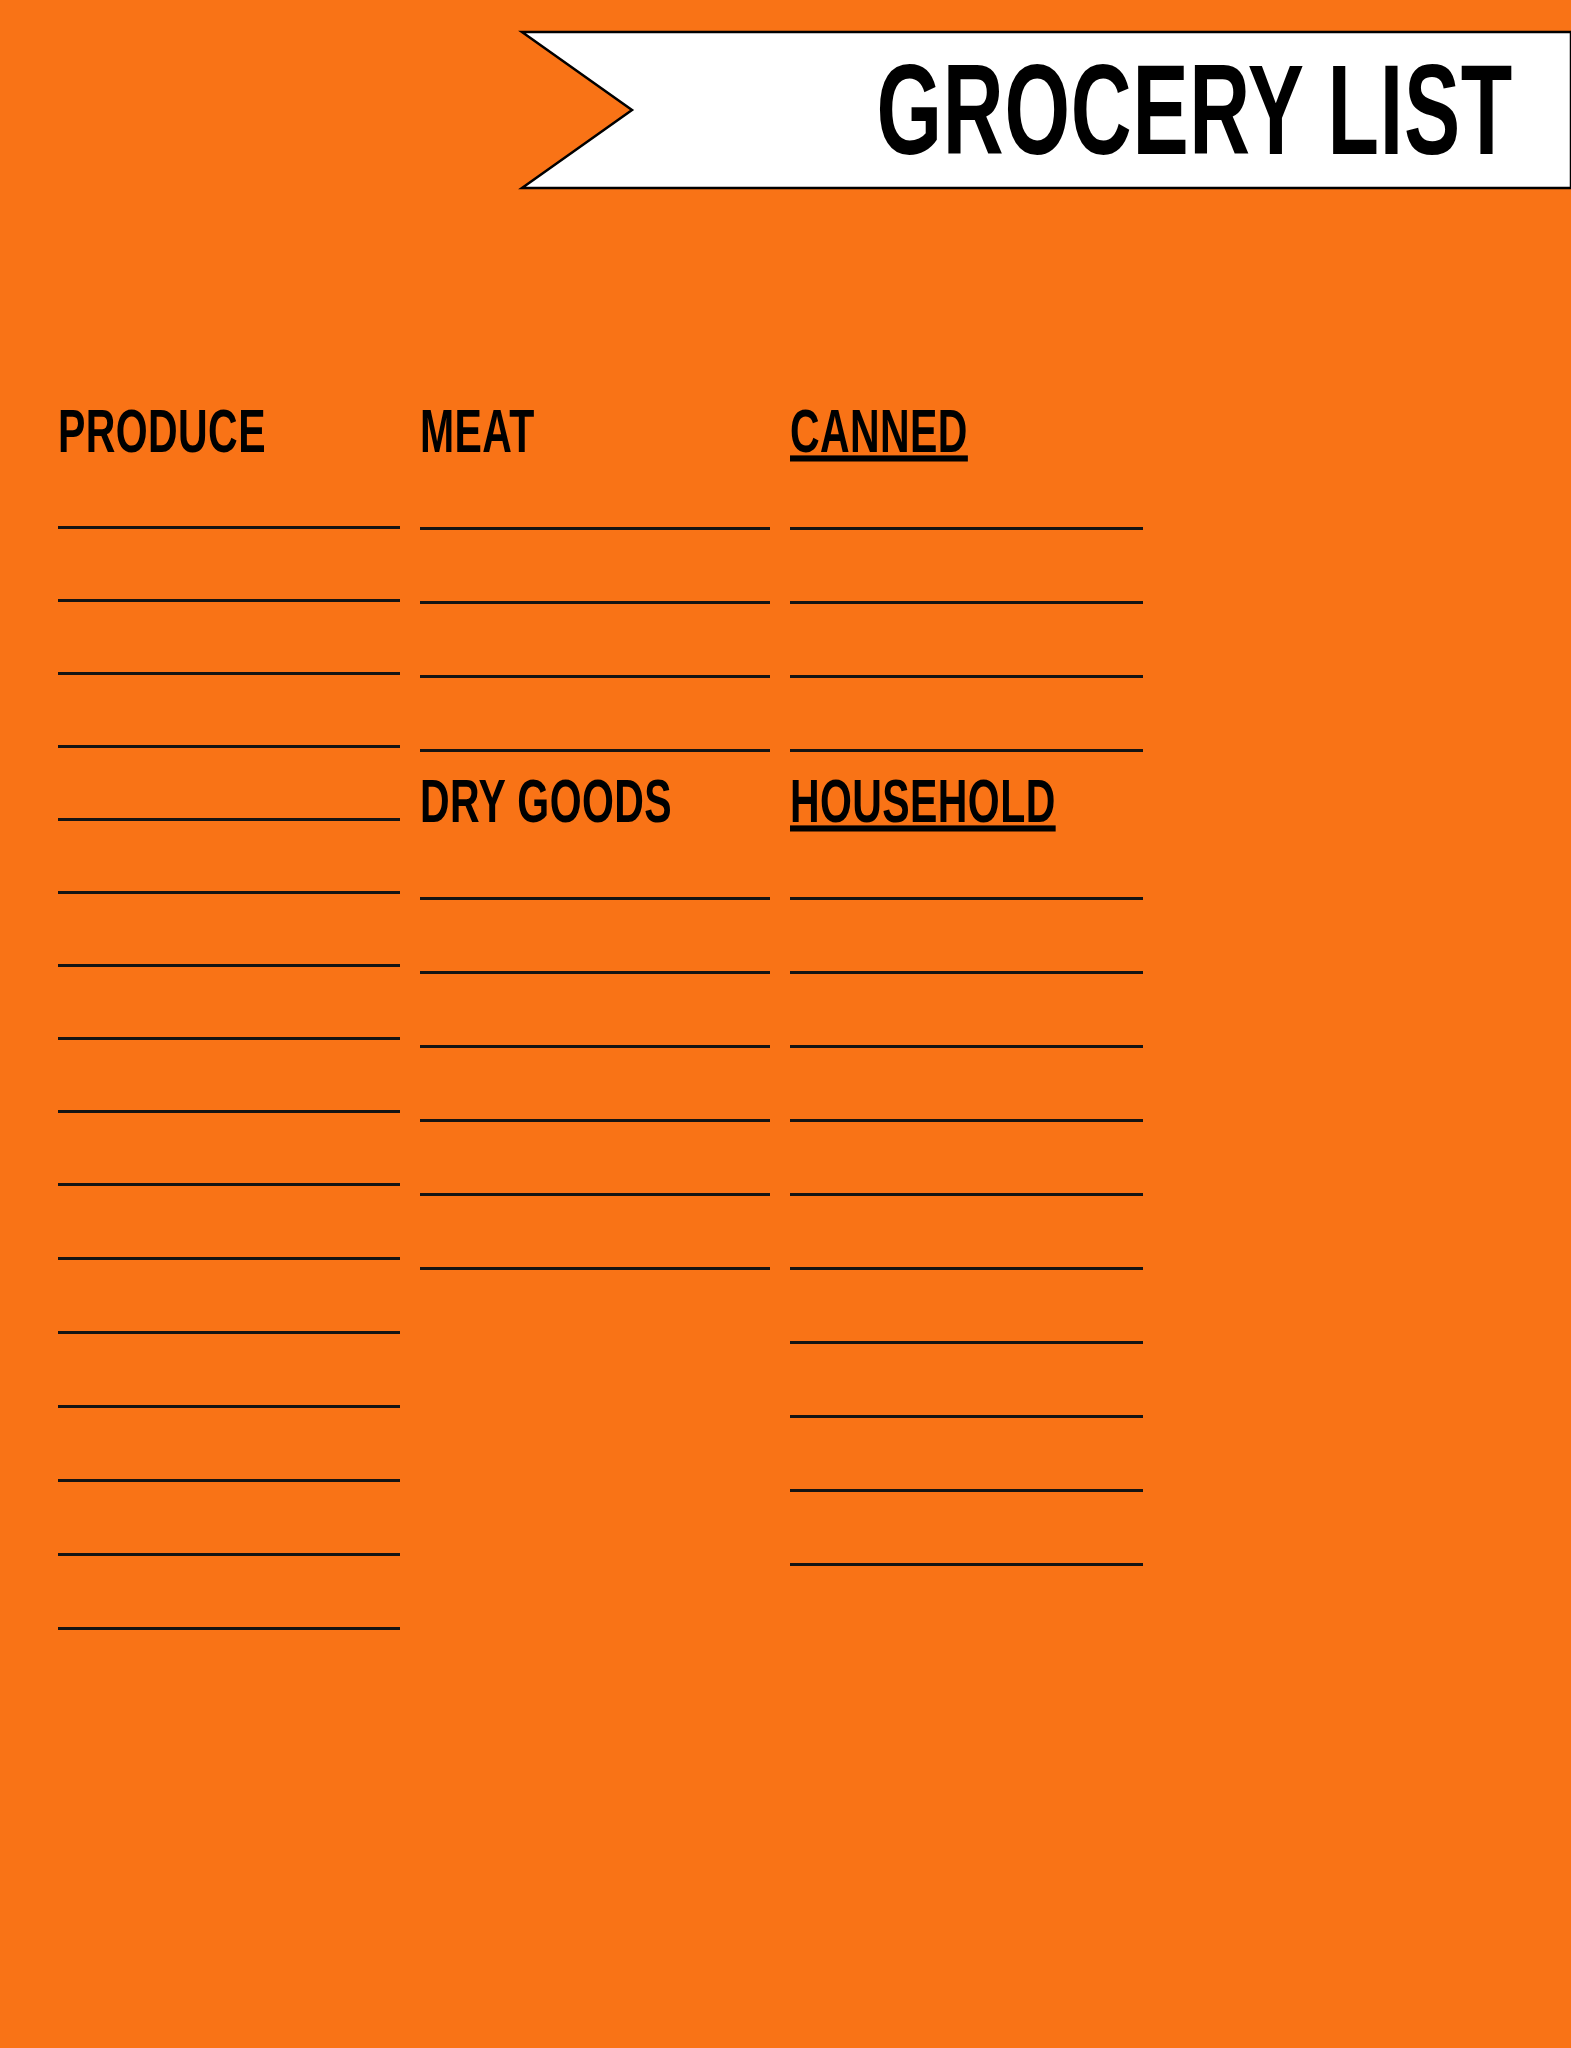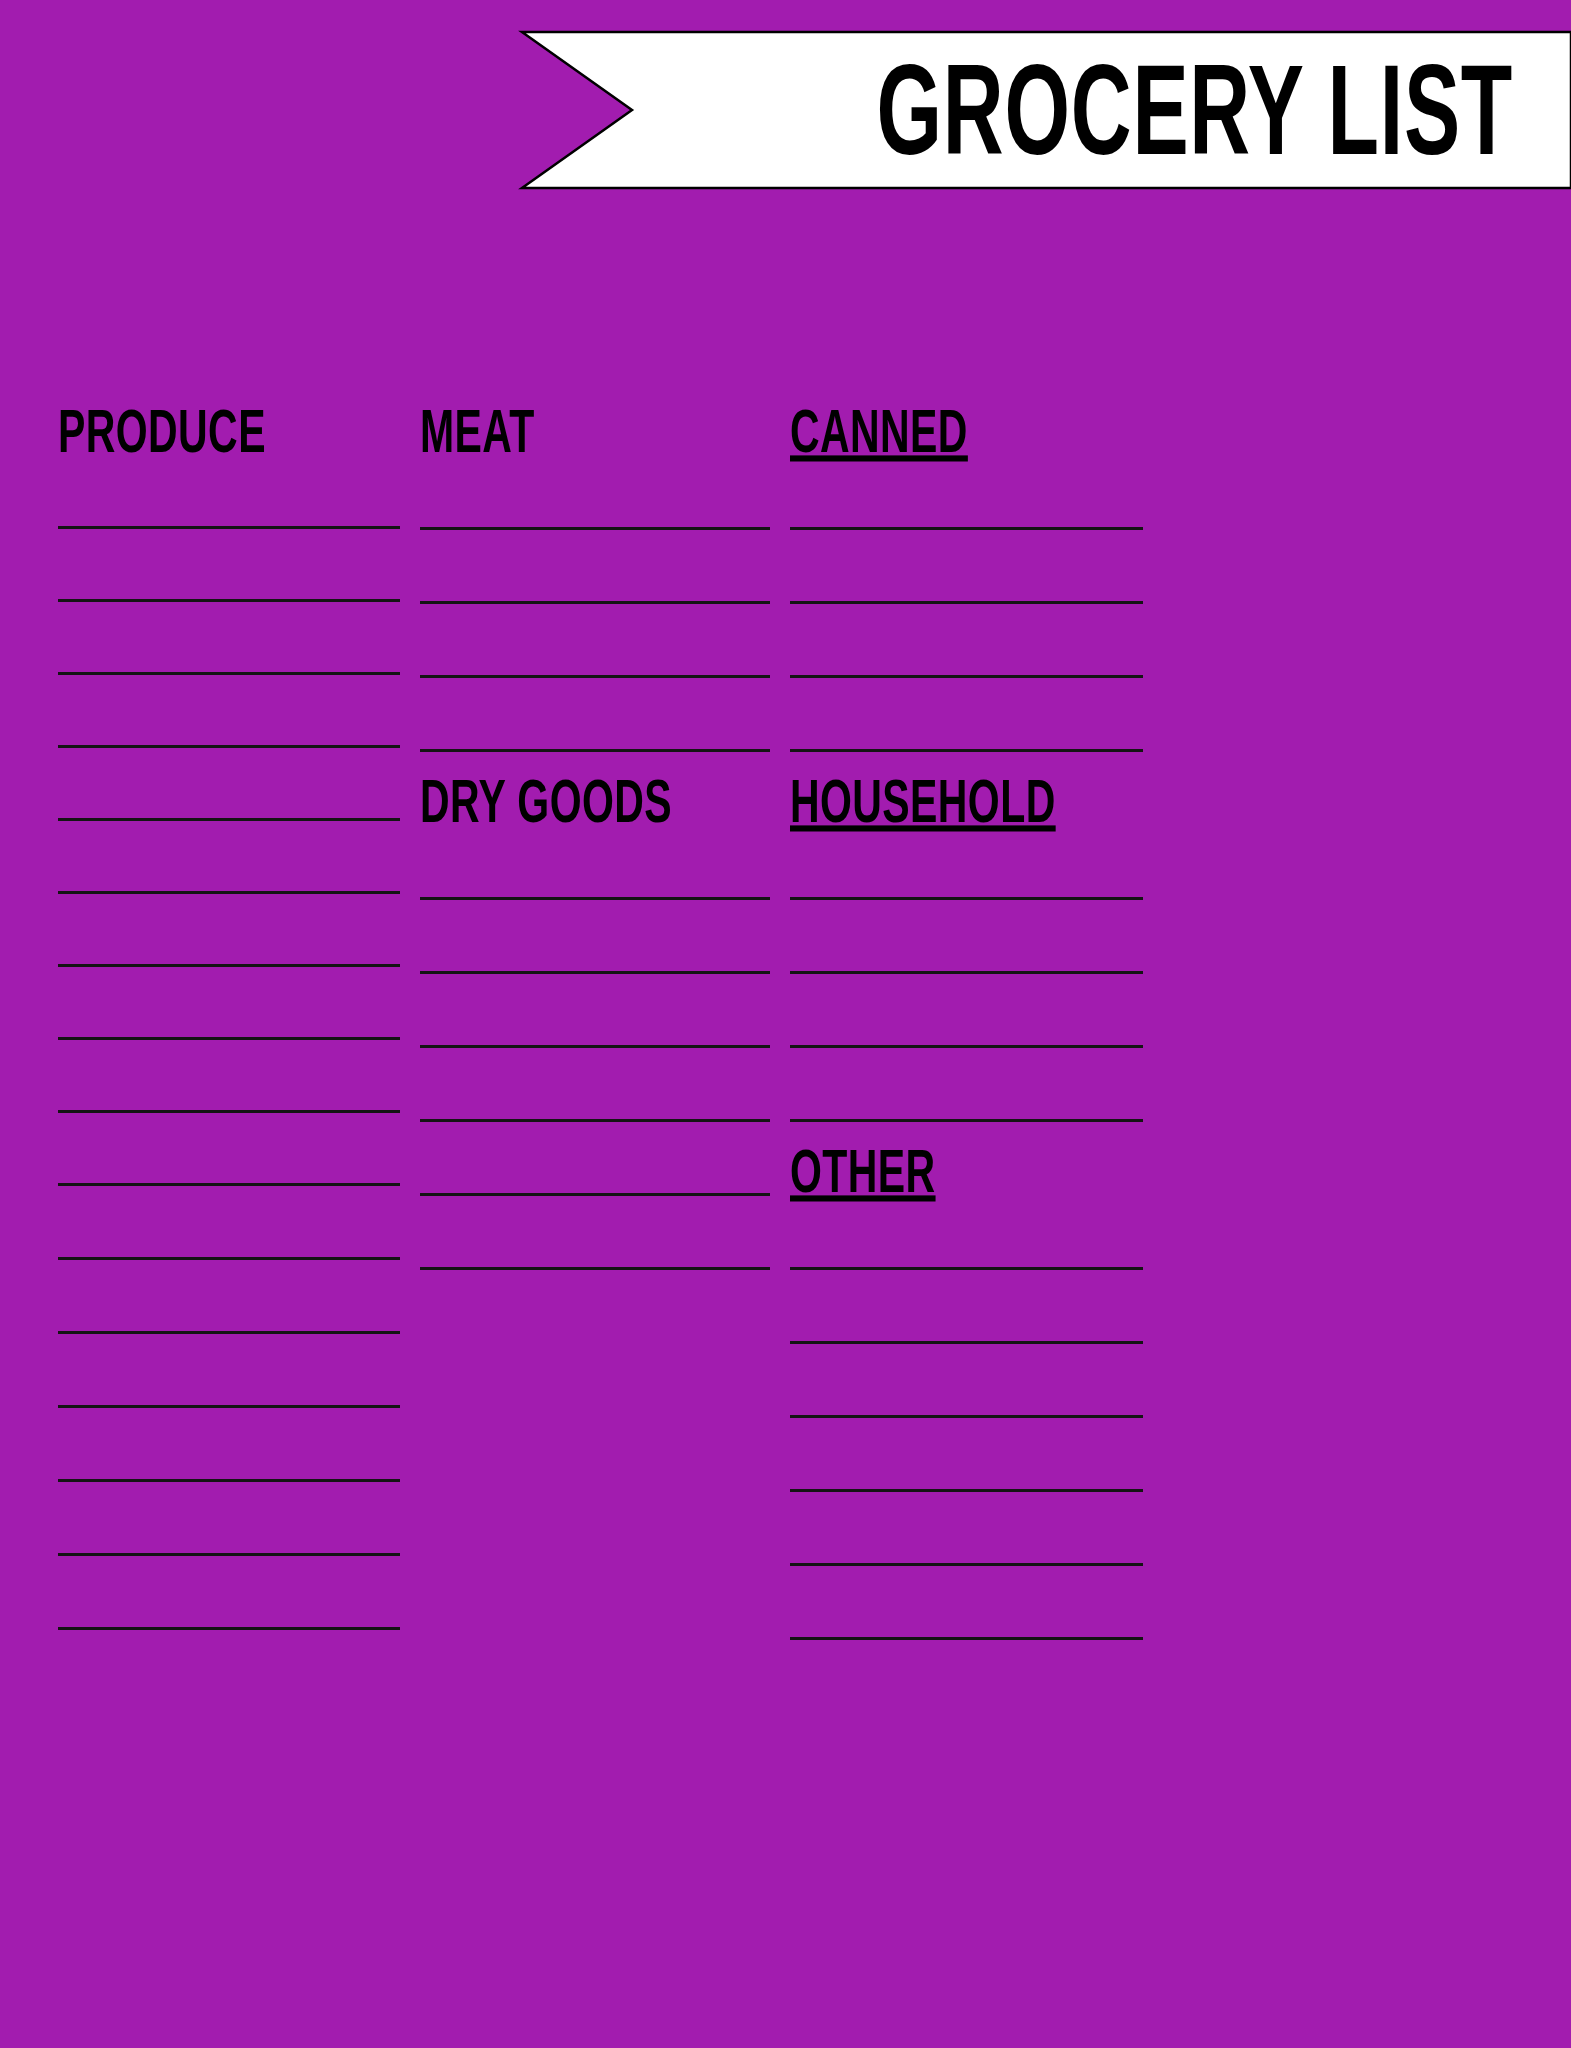--- a/index.html
+++ b/index.html
@@ -12,21 +12,21 @@
     height: 2048px;
     position: relative;
     overflow: hidden;
     font-family: "Liberation Sans", sans-serif;
     -webkit-font-smoothing: antialiased;
   }
 
   .page {
     position: absolute;
     inset: 0;
-    background: #a21caf;
+    background: #f97316;
     padding-left: 28px;
   }
 
   
   .banner {
     position: absolute;
     left: 520px;
     top: 30px;
     width: 1051px;
     height: 160px;
@@ -271,23 +271,20 @@
           </div>
         <div class="rule-slot">
             <div class="rule"></div>
           </div>
         <div class="rule-slot">
             <div class="rule"></div>
           </div>
       </div>
 
       <div class="section">
-        <div class="title-block">
-          <div class="section-title">OTHER</div>
-        </div>
         <div class="rule-slot">
             <div class="rule"></div>
           </div>
         <div class="rule-slot">
             <div class="rule"></div>
           </div>
         <div class="rule-slot">
             <div class="rule"></div>
           </div>
         <div class="rule-slot">

